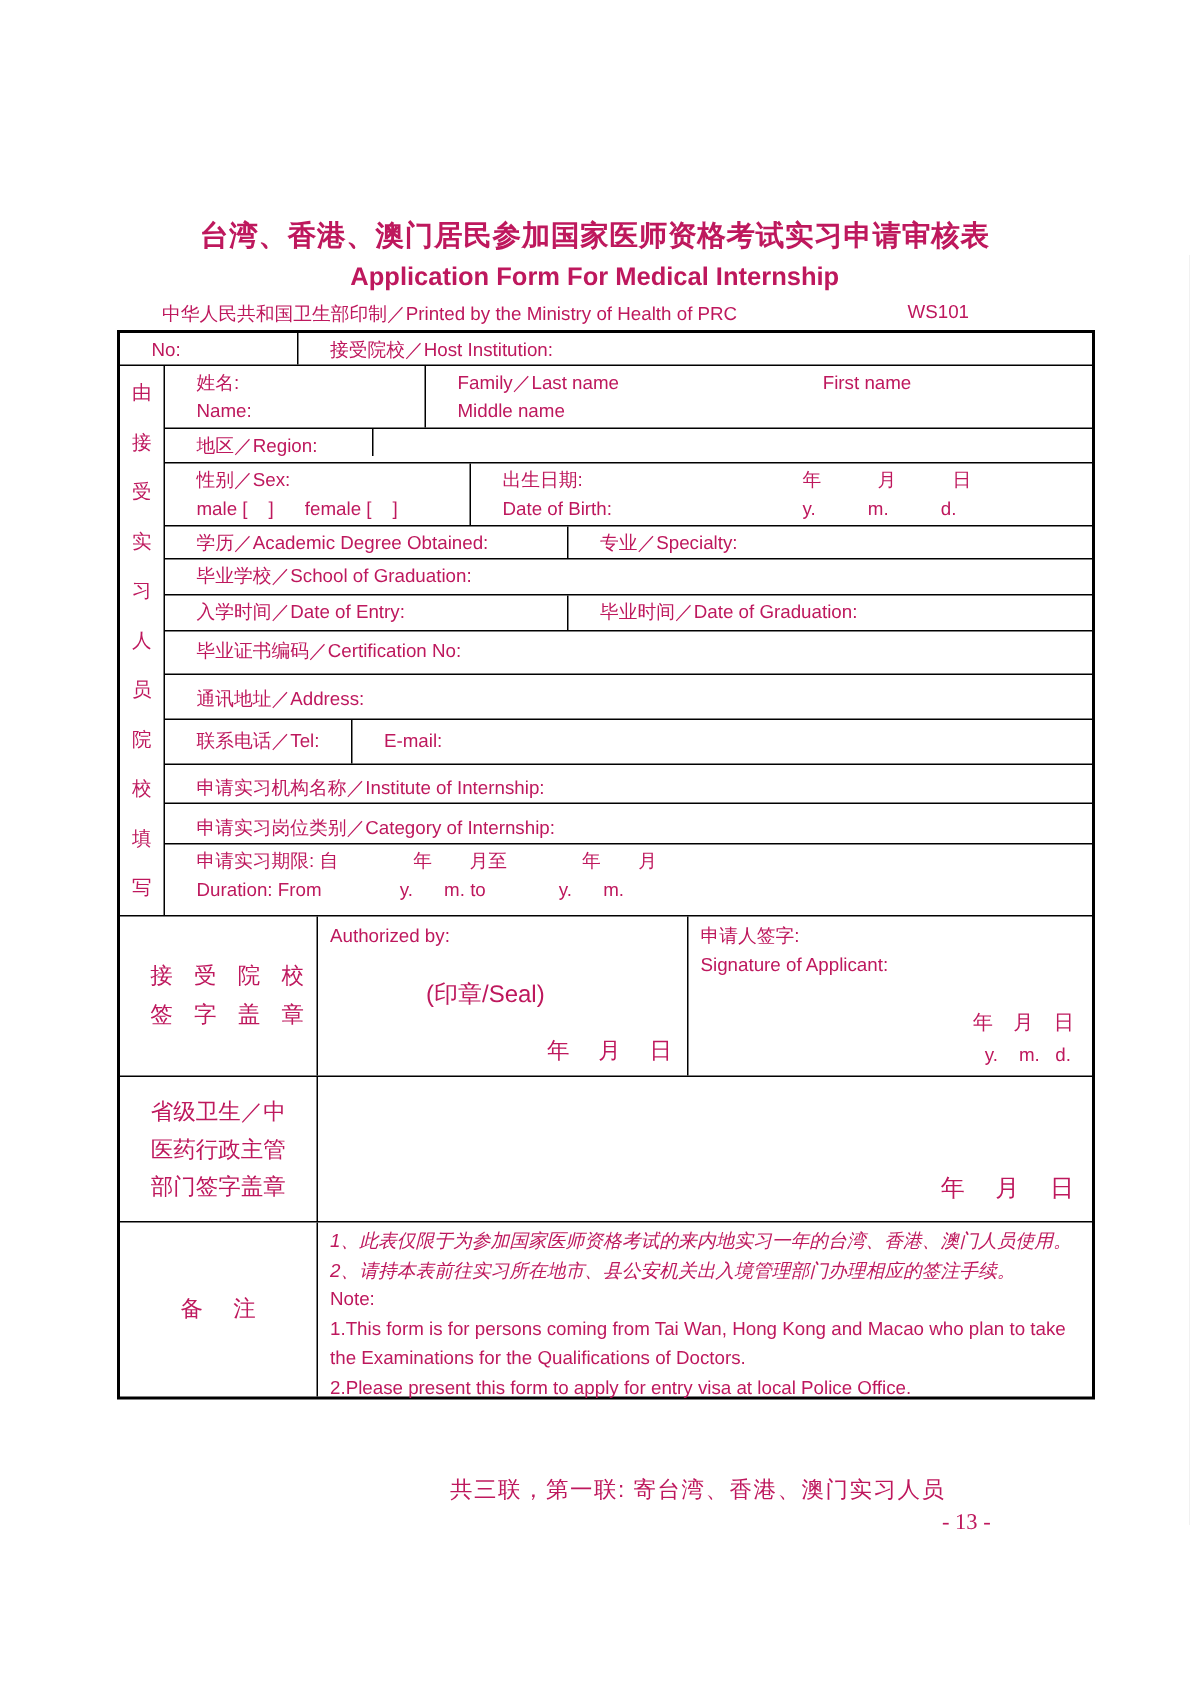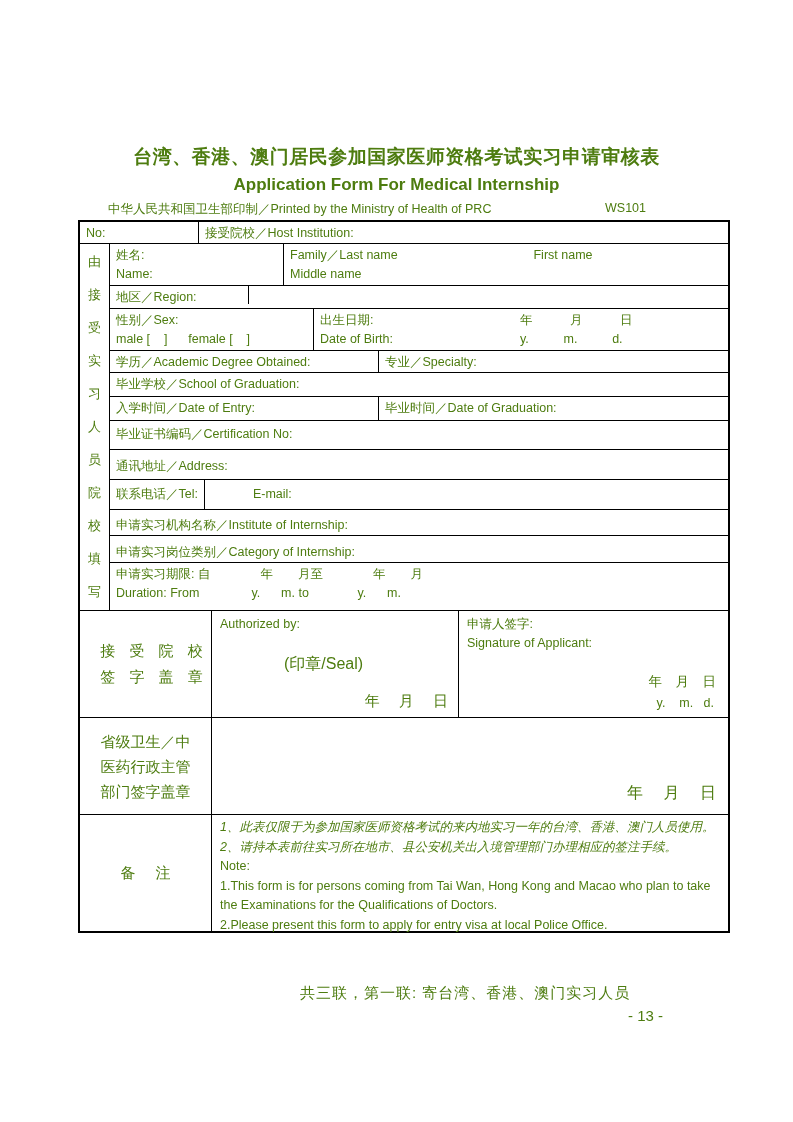--- a/index.html
+++ b/index.html
@@ -2,21 +2,21 @@
 <html><head>
 <meta charset="utf-8">
 <style>
   * { box-sizing: border-box; margin: 0; padding: 0; }
   html,body { background:#e8e8e8; }
   .page {
     position: relative;
     width: 793px; height: 1122px;
     background: #ffffff;
     font-family: "Liberation Sans", "DejaVu Sans", sans-serif;
-    color: #4d7c0f;
+    color: #be185d;
     overflow: hidden;
   }
   .title-cn {
     position: absolute; top: 144px; left: 0; width: 100%;
     text-align: center; font-size: 19px; font-weight: bold;
     letter-spacing: 0.5px;
   }
   .title-en {
     position: absolute; top: 175px; left: 0; width: 100%;
     text-align: center; font-size: 17px; font-weight: bold;
@@ -26,21 +26,21 @@
     display: flex; justify-content: space-between;
     font-size: 12.5px;
   }
   
   .formtable {
     position: absolute; left: 78px; top: 220px; width: 652px;
     border: 2px solid #000;
     font-size: 12.5px; line-height: 18px;
   }
   .trow { display: flex; border-bottom: 1px solid #000; }
-  .cell { padding: 2px 6px; overflow: hidden; }
+  .cell { padding: 2px 21px; overflow: hidden; }
   .cell.bR { border-right: 1px solid #000; }
   .pre { white-space: pre; }
   .two-line { line-height: 19px; padding-top: 2px; }
 
   .rowA { height: 22px; }
   .rowA .c-no { width: 119px; }
   .mainblock { display: flex; border-bottom: 1px solid #000; }
   .sidebar {
     width: 30px; border-right: 1px solid #000;
     display: flex; flex-direction: column; justify-content: space-between;
@@ -49,21 +49,21 @@
   .rowsarea { flex: 1; display: flex; flex-direction: column; }
   .rowsarea .trow:last-child { border-bottom: none; }
   .rB { height: 42px; } .rB .c1 { width: 174px; }
   .rC { height: 23px; flex-direction: column; } .rC .c1 { width: 139px; }
   .rD { height: 42px; } .rD .c1 { width: 204px; }
   .rE { height: 22px; } .rE .c1 { width: 269px; }
   .rF { height: 24px; }
   .rG { height: 24px; } .rG .c1 { width: 269px; }
   .rH { height: 29px; }
   .rI { height: 30px; padding-top: 5px; justify-content: center; }
-  .rJ { height: 30px; gap: 42px; } .rJ .cell { padding-top: 5px; }
+  .rJ { height: 30px; } .rJ .cell { padding-top: 5px; }
   .rK { height: 26px; padding-top: 4px; }
   .rL { height: 27px; padding-top: 5px; }
   .rM { height: 47px; }
   .fam-label { display: inline-block; width: 240px; }
   .birth-line { display: flex; }
   .birth-label { display: inline-block; width: 200px; }
 
   
   .sec { display: flex; border-bottom: 1px solid #000; }
   .sec2 { height: 107px; }
@@ -91,21 +91,21 @@
   .remark-label { font-size: 15px; letter-spacing: 8px; text-indent: 8px; }
   .sec4-right { flex: 1; padding: 3px 8px 0 8px; font-size: 12.5px; line-height: 19.5px; }
   .note-cn { padding-left: 19px; text-indent: -19px; font-style: italic; }
 
   .footer-note {
     position: absolute; top: 968px; left: 300px;
     font-size: 15px; letter-spacing: 1px; font-weight: 500; margin-top: 16px;
   }
   .page-num {
     position: absolute; top: 1007px; left: 628px;
-    font-size: 15px; font-family: Liberation Sans, sans-serif;
+    font-size: 15px; font-family: Liberation Serif, serif;
   }
 </style>
 </head>
 <body>
 
 <div class="page">
 
   <div class="title-cn">台湾、香港、澳门居民参加国家医师资格考试实习申请审核表</div>
   <div class="title-en">Application Form For Medical Internship</div>
   <div class="print-line">

